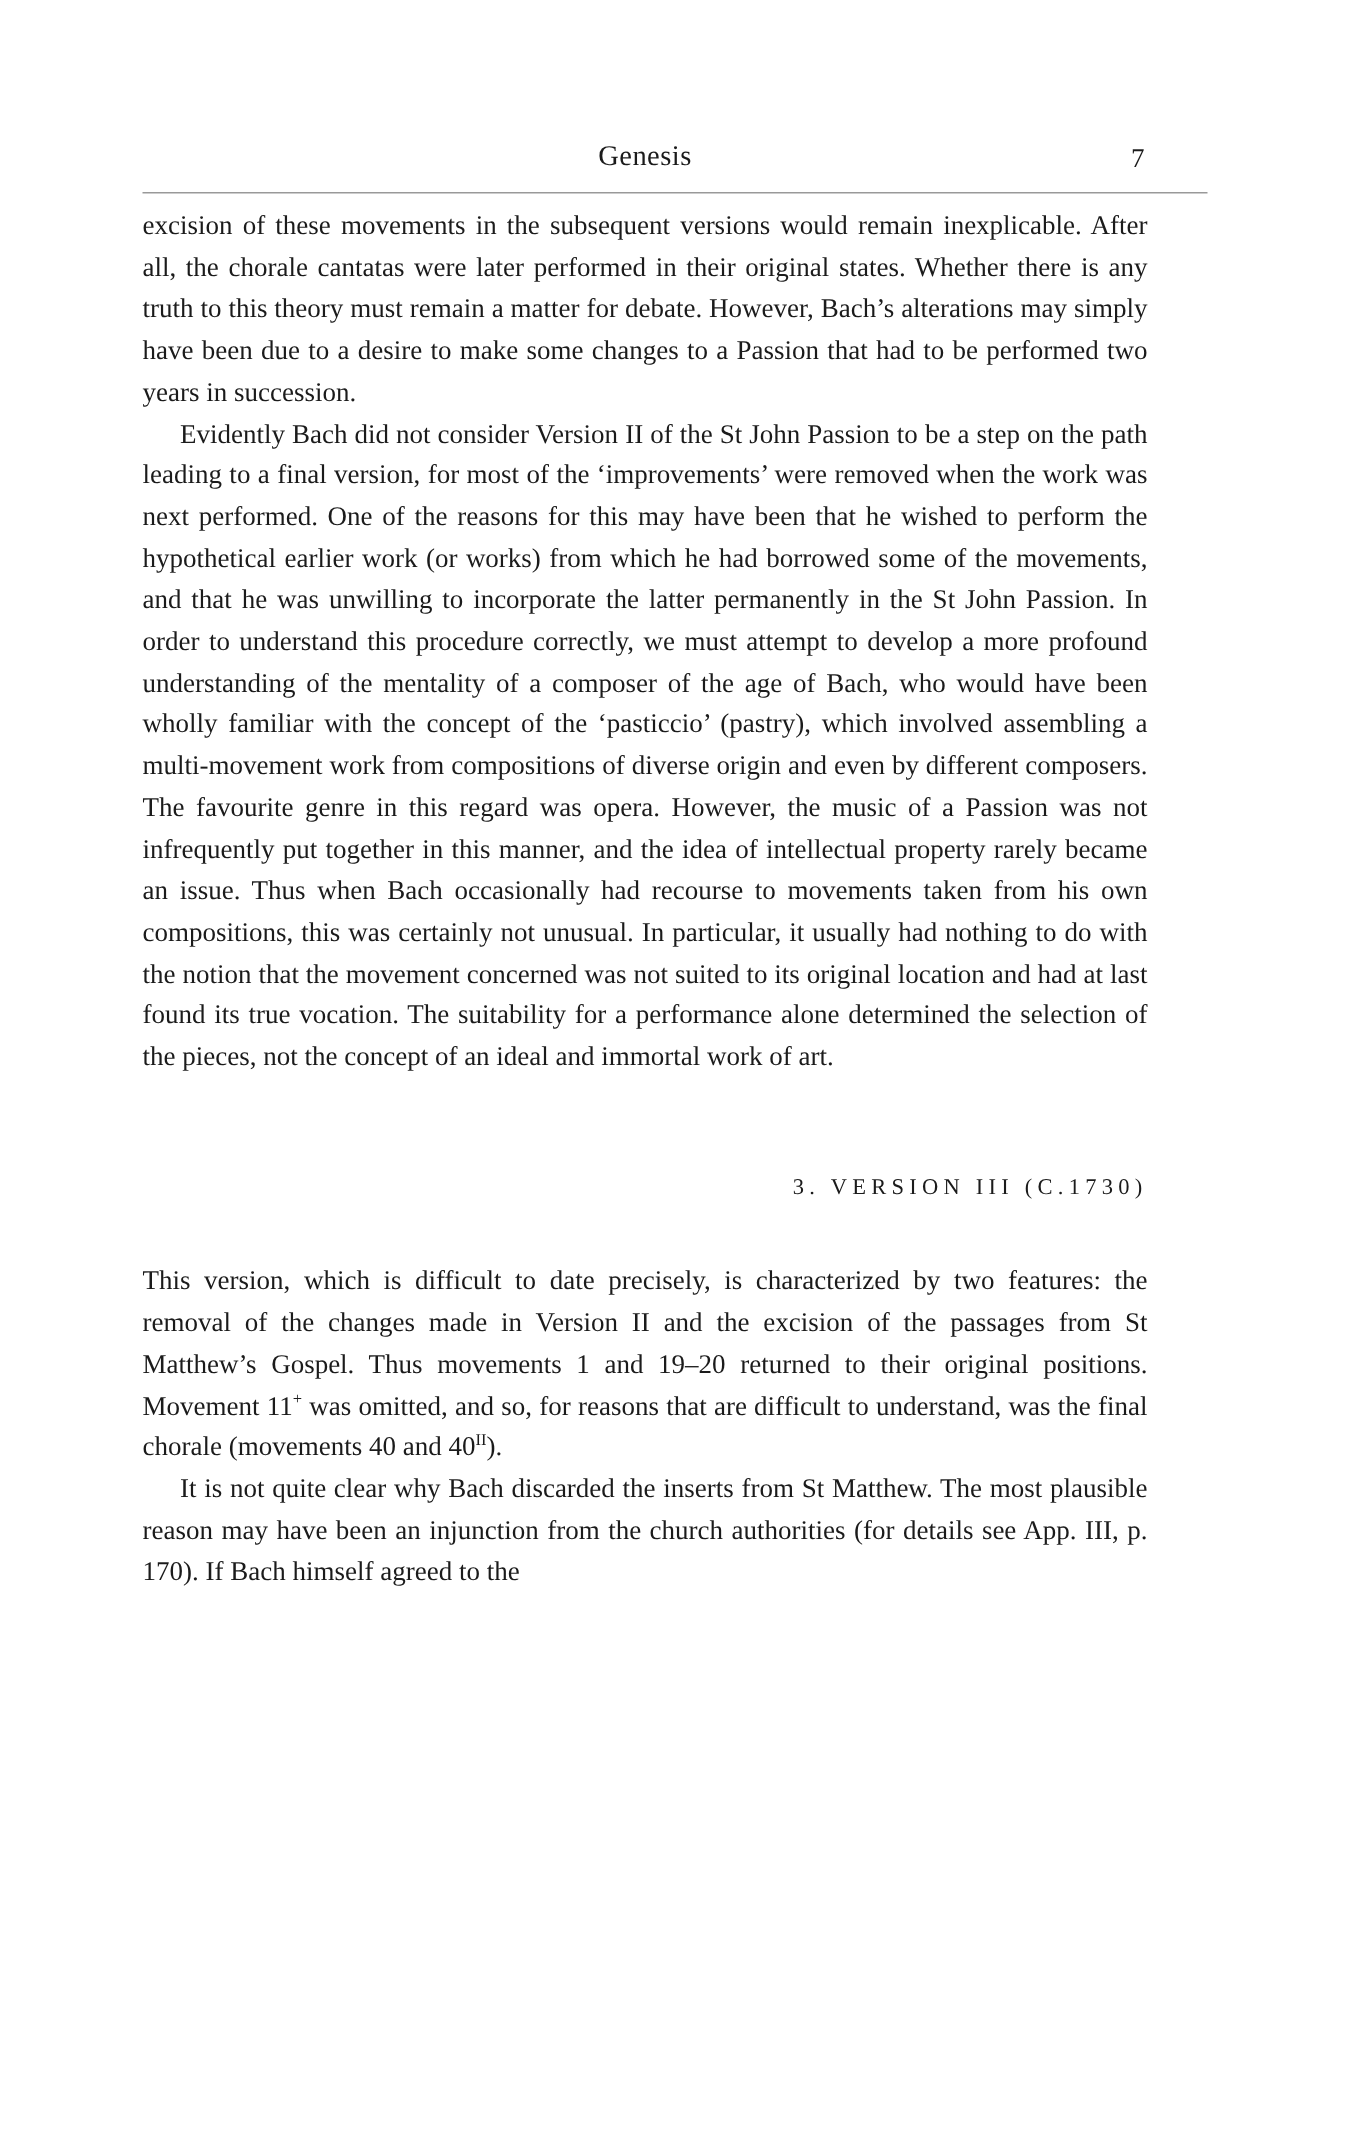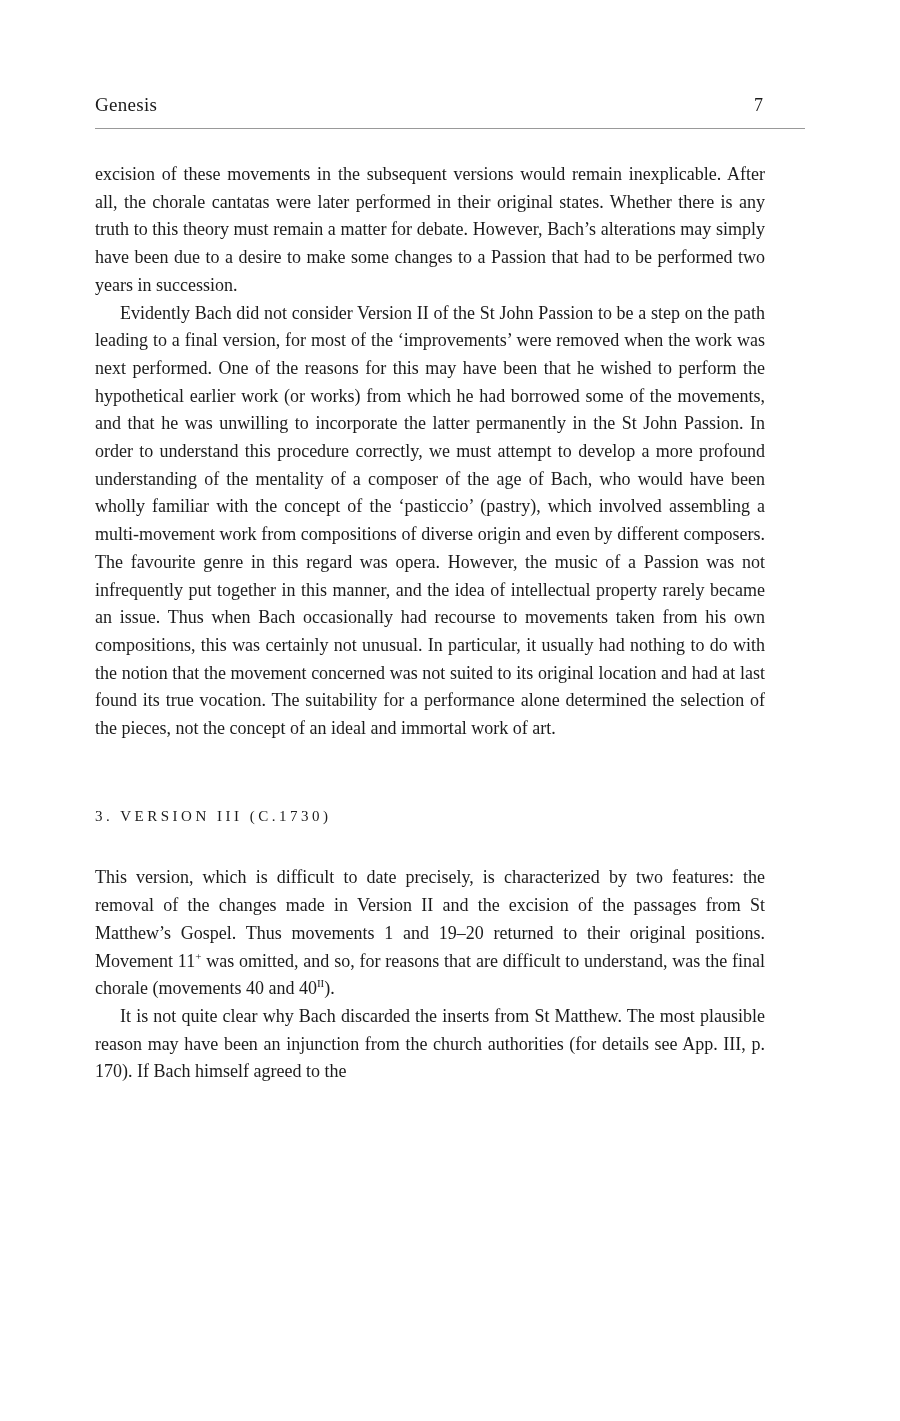--- a/index.html
+++ b/index.html
@@ -20,50 +20,50 @@
   }
   .running-head {
     position: relative;
     width: 670px;
     height: 26px;
   }
   .head-title {
     position: absolute;
     left: 0;
     right: 0;
-    text-align: left;
+    text-align: center;
     font-size: 19px;
     letter-spacing: 0.3px;
   }
   .page-number {
     position: absolute;
     right: 2px;
     top: 1px;
     font-size: 18px;
   }
   .head-rule {
     width: 710px;
     height: 1px;
     background: #999999;
     margin-top: 8px;
   }
   .text-block {
     width: 670px;
-    margin-top: 32px;
+    margin-top: 8px;
     font-size: 18px;
     line-height: 27.7px;
     text-align: justify;
   }
   .para { text-indent: 0; }
   .para.indent { text-indent: 25px; }
   .section-heading {
     font-weight: 400;
     font-size: 15px;
     letter-spacing: 3.5px;
-    text-align: left;
+    text-align: right;
     text-indent: 0;
     margin-top: 60px;
     margin-bottom: 34px;
     color: #1b1b1b;
   }
   sup {
     font-size: 11px;
     line-height: 0;
     vertical-align: super;
   }

